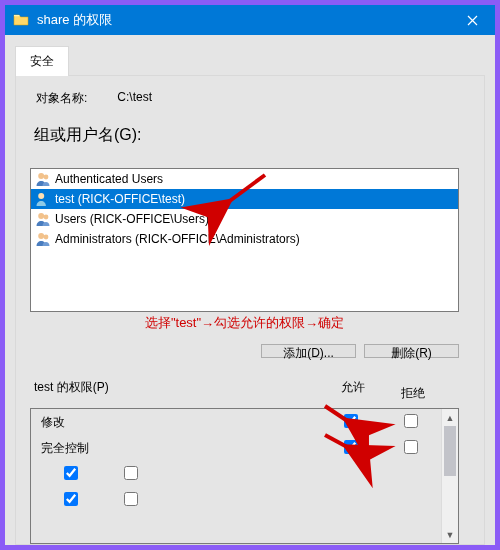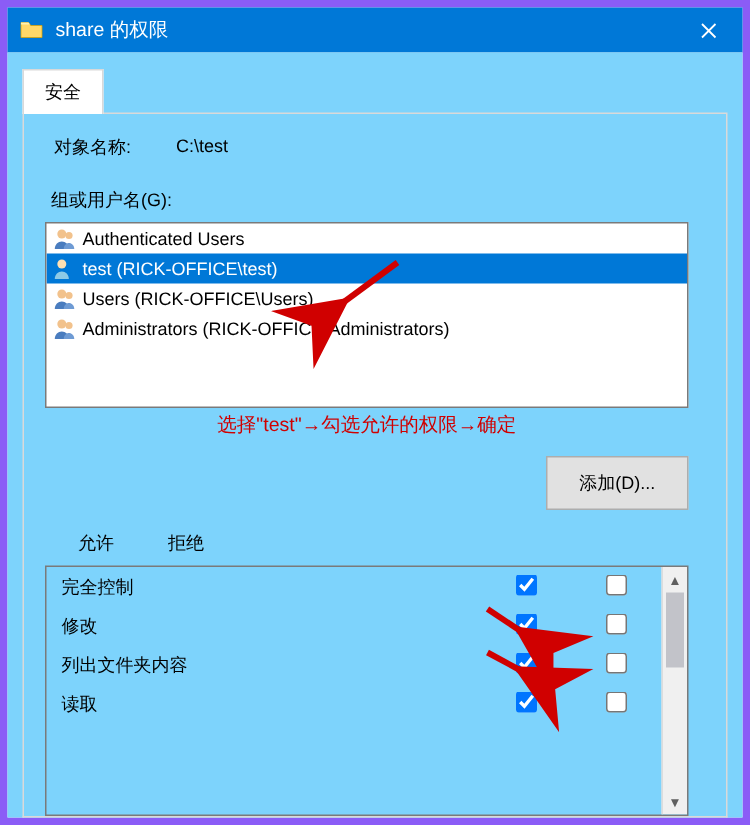--- a/index.html
+++ b/index.html
@@ -34,21 +34,21 @@
   .titlebar .title-text { flex: 1; font-size: 13px; }
   .titlebar .close-btn {
     width: 45px; height: 30px;
     display: flex; align-items: center; justify-content: center;
     margin: 0 -8px 0 0;
     cursor: pointer;
   }
   .content {
     flex: 1;
     padding: 10px 10px 0 10px;
-    background: #7dd3fc;
+    background: #e5e5e5;
     display: flex;
     flex-direction: column;
   }
   .tabs-row { display:flex; }
   .tabs {
     border-bottom: 1px solid #d9d9d9;
     display: flex;
     flex: 1;
   }
   .tab {
@@ -69,27 +69,28 @@
     flex-direction: column;
     min-height: 0;
   }
   .field-row {
     display: flex;
     gap: 30px;
     margin-bottom: 18px;
     padding-left: 6px;
   }
   .label { font-size: 12px; }
-  .list-label { margin-bottom: 6px; padding-left: 4px; font-size: 12px; }
+  .list-label { margin-bottom: 6px; padding-left: 4px; font-size: 16px; }
   .listbox {
     border: 1px solid #7a7a7a;
     background: #fff;
-    height: 124px;
+    height: 144px;
     overflow: hidden;
     position: relative;
+    margin-top: 16px;
   }
   .list-item {
     display: flex;
     align-items: center;
     height: 20px;
     padding: 0 4px;
     gap: 4px;
     font-size: 12px;
   }
   .list-item.selected {
@@ -108,40 +109,40 @@
     line-height: 22px;
   }
   .btn-row {
     display: flex;
     justify-content: flex-end;
     gap: 8px;
     margin: 10px 0 14px 0;
   }
   .btn {
     width: 95px;
-    height: 36px;
+    height: 14px;
     border: 1px solid #adadad;
     background: #e1e1e1;
     font-size: 12px;
     cursor: pointer;
     font-family: inherit;
   }
   .perms-header {
     display: flex;
     align-items: center;
     margin-bottom: 6px;
     padding-left: 4px;
     font-size: 12px;
   }
   .perms-header .perm-title { flex: 1; }
   .perms-header .col {
     width: 60px;
     text-align: center;
   }
-  .perms-header .col-deny { margin-right: 16px; }
+  .perms-header .col-deny { margin-right: 16px; margin-top: 13px; }
   .perms-table {
     border: 1px solid #7a7a7a;
     overflow: hidden;
     position: relative;
     flex: 1;
   }
   .perms-scroll {
     position: absolute;
     right: 0; top: 0; bottom: 0;
     width: 17px;
@@ -241,46 +242,46 @@
     <path d="M7.5 15c0-2.4 1.7-4 3.5-4s3.5 1.6 3.5 4z" fill="#6e9bd4"></path>
               </svg></span>
             <span>Administrators (RICK-OFFICE\Administrators)</span>
           </div>
         </div>
 
       <div class="annotation">选择"test"→勾选允许的权限→确定</div>
 
       <div class="btn-row">
         <button class="btn">添加(D)...</button>
+        <button class="btn">删除(R)</button>
       </div>
 
       <div class="perms-header">
+        <span class="perm-title">test 的权限(P)</span>
         <span class="col">允许</span>
         <span class="col col-deny">拒绝</span>
       </div>
 
       <div class="perms-table">
         <div id="permrows">
+            <div class="perm-row">
+              <span class="perm-name">修改</span>
+              <span class="perm-check"><input type="checkbox" checked="" style=""></span>
+              <span class="perm-check"><input type="checkbox" style=""></span>
+            </div>
             <div class="perm-row">
               <span class="perm-name">完全控制</span>
               <span class="perm-check"><input type="checkbox" checked="" style=""></span>
               <span class="perm-check"><input type="checkbox" style=""></span>
             </div>
             <div class="perm-row">
-              <span class="perm-name">修改</span>
               <span class="perm-check"><input type="checkbox" checked="" style=""></span>
               <span class="perm-check"><input type="checkbox" style=""></span>
             </div>
             <div class="perm-row">
-              <span class="perm-name">列出文件夹内容</span>
-              <span class="perm-check"><input type="checkbox" checked="" style=""></span>
-              <span class="perm-check"><input type="checkbox" style=""></span>
-            </div>
-            <div class="perm-row">
-              <span class="perm-name">读取</span>
               <span class="perm-check"><input type="checkbox" checked="" style=""></span>
               <span class="perm-check"><input type="checkbox" style=""></span>
             </div>
           </div>
         <div class="perms-scroll">
           <div class="scroll-btn">▲</div>
           <div class="scroll-track">
               <div class="scroll-thumb"></div>
             </div>
           <div class="scroll-btn">▼</div>

